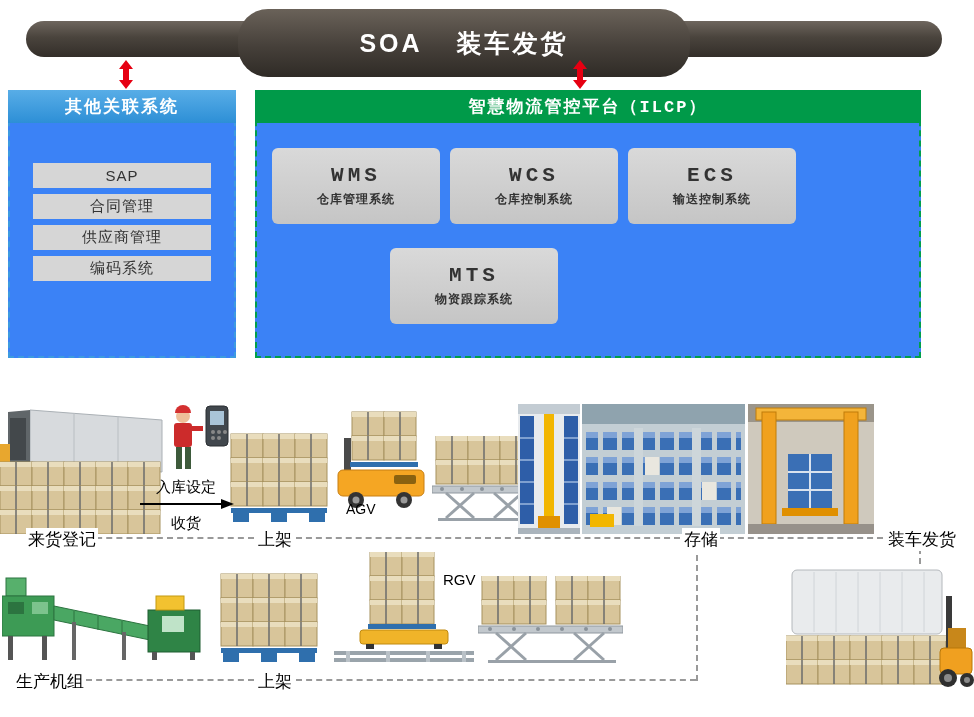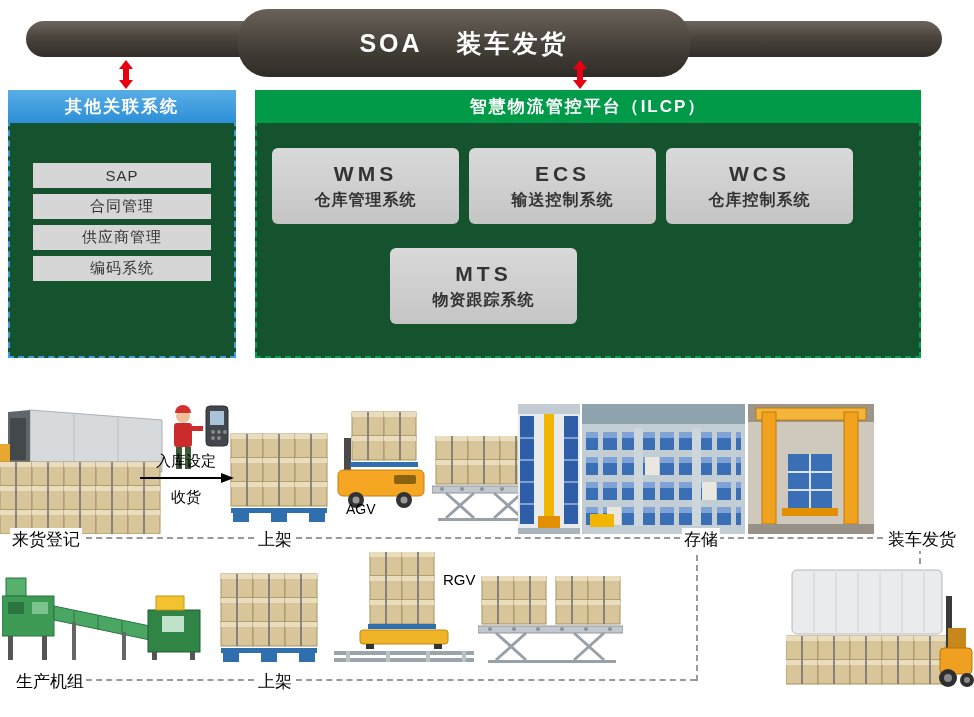--- a/index.html
+++ b/index.html
@@ -9,50 +9,50 @@
   
   .soa-thin{position:absolute;left:26px;top:21px;width:916px;height:36px;border-radius:18px;
     background:linear-gradient(180deg,#6e665e 0%,#4a443d 45%,#332e29 100%);}
   .soa-center{position:absolute;left:238px;top:9px;width:452px;height:68px;border-radius:30px;
     background:linear-gradient(180deg,#6a6259 0%,#46403a 55%,#2f2b26 100%);
     display:flex;align-items:center;justify-content:center;gap:34px;
     color:#fff;font-size:25px;font-weight:bold;letter-spacing:3px;}
   .red-arrow{position:absolute;top:60px;width:16px;height:29px;}
 
   
-  .panel{position:absolute;background:#14532d;box-sizing:border-box;}
+  .panel{position:absolute;background:#3b82f6;box-sizing:border-box;}
   .panel-left{left:8px;top:90px;width:228px;height:268px;border:2px dashed #3d9be0;}
-  .panel-right{left:255px;top:90px;width:666px;height:268px;border:2px dashed #00a04a;}
+  .panel-right{left:255px;top:90px;width:666px;height:268px;border:2px dashed #00a04a;font-family:Liberation Mono, monospace;}
   .panel-header{position:absolute;top:-2px;left:-2px;right:-2px;height:33px;
     display:flex;align-items:center;justify-content:center;
     color:#fff;font-size:17px;font-weight:bold;letter-spacing:2px;}
   .hdr-blue{background:linear-gradient(180deg,#58ade7,#2d8fd6);}
   .hdr-green{background:#009a49;}
 
   .sys-list{position:absolute;top:71px;left:0;right:0;display:flex;flex-direction:column;
     gap:6px;align-items:center;}
   .sys-item{width:178px;height:25px;background:#d6d6d6;color:#333;font-size:15px;
     display:flex;align-items:center;justify-content:center;letter-spacing:1px;}
 
   .mod-row{position:absolute;display:flex;gap:10px;}
   .mod-row1{top:56px;left:15px;}
   .mod-row2{top:156px;left:103px;gap:4px;padding-left:30px;}
-  .module{width:187px;height:76px;background:linear-gradient(180deg,#d9d9d9,#c5c5c5);
+  .module{width:168px;height:76px;background:linear-gradient(180deg,#d9d9d9,#c5c5c5);
     border-radius:6px;display:flex;flex-direction:column;align-items:center;justify-content:center;color:#333;}
   .module-acr{font-size:21px;font-weight:bold;letter-spacing:4px;}
-  .module-name{font-size:16px;font-weight:bold;letter-spacing:1px;margin-top:4px;}
+  .module-name{font-size:12px;font-weight:bold;letter-spacing:1px;margin-top:4px;}
 
   
   .art{position:absolute;}
   .flow-label{position:absolute;font-size:17px;color:#000;background:#fff;padding:0 2px;z-index:5;}
   .small-label{position:absolute;font-size:14px;color:#000;z-index:5;}
   .dash-h{position:absolute;border-top:2px dashed #999;height:0;}
   .dash-v{position:absolute;border-left:2px dashed #999;width:0;}
 
-  .inbound{position:absolute;left:138px;top:452px;width:96px;text-align:center;z-index:6;}
+  .inbound{position:absolute;left:138px;top:478px;width:96px;text-align:center;z-index:6;}
   .inbound-text{font-size:15px;color:#000;line-height:18px;}
 </style>
 </head>
 <body>
 
 <svg width="0" height="0" style="position:absolute" aria-hidden="true">
   <defs>
     <g id="boxface">
       <rect width="32" height="24" fill="#d8c59a" stroke="#a6915e" stroke-width="1"></rect>
       <rect width="32" height="5" fill="#e9ddbd"></rect>
@@ -109,26 +109,26 @@
   </div>
 
   <div class="panel panel-right">
     <div class="panel-header hdr-green">智慧物流管控平台（ILCP）</div>
     <div class="mod-row mod-row1">
       <div class="module">
         <div class="module-acr">WMS</div>
         <div class="module-name">仓库管理系统</div>
       </div>
       <div class="module">
+        <div class="module-acr">WCS</div>
+        <div class="module-name">仓库控制系统</div>
+      </div>
+      <div class="module">
         <div class="module-acr">ECS</div>
         <div class="module-name">输送控制系统</div>
-      </div>
-      <div class="module">
-        <div class="module-acr">WCS</div>
-        <div class="module-name">仓库控制系统</div>
       </div>
     </div>
     <div class="mod-row mod-row2">
       <div class="module">
         <div class="module-acr">MTS</div>
         <div class="module-name">物资跟踪系统</div>
       </div>
     </div>
   </div>
 
@@ -259,21 +259,21 @@
     <rect x="14" y="8" width="14" height="112" fill="#f0a11e" stroke="#c07c08"></rect>
     <rect x="96" y="8" width="14" height="112" fill="#f0a11e" stroke="#c07c08"></rect>
     <rect x="40" y="50" width="44" height="54" fill="#3a6fb5"></rect>
     <line x1="40" y1="68" x2="84" y2="68" stroke="#d9e2ee" stroke-width="2"></line>
     <line x1="40" y1="86" x2="84" y2="86" stroke="#d9e2ee" stroke-width="2"></line>
     <line x1="62" y1="50" x2="62" y2="104" stroke="#d9e2ee" stroke-width="2"></line>
     <rect x="34" y="104" width="56" height="8" fill="#e09000"></rect>
     <rect x="0" y="120" width="126" height="10" fill="#97918a"></rect>
   </svg>
 
-  <div class="flow-label" style="left:10px;top:528px">来货登记</div>
+  <div class="flow-label" style="left:26px;top:528px">来货登记</div>
   <div class="flow-label" style="left:256px;top:528px">上架</div>
   <div class="flow-label" style="left:682px;top:528px">存储</div>
   <div class="flow-label" style="left:886px;top:528px">装车发货</div>
 
   <div class="dash-h" style="left:86px;top:537px;width:168px"></div>
   <div class="dash-h" style="left:296px;top:537px;width:384px"></div>
   <div class="dash-h" style="left:718px;top:537px;width:165px"></div>
 
   <svg class="art" style="left:2px;top:550px" width="205" height="115" viewBox="0 0 205 115">
     <rect x="4" y="28" width="20" height="18" fill="#57b06c" stroke="#2c7440"></rect>

